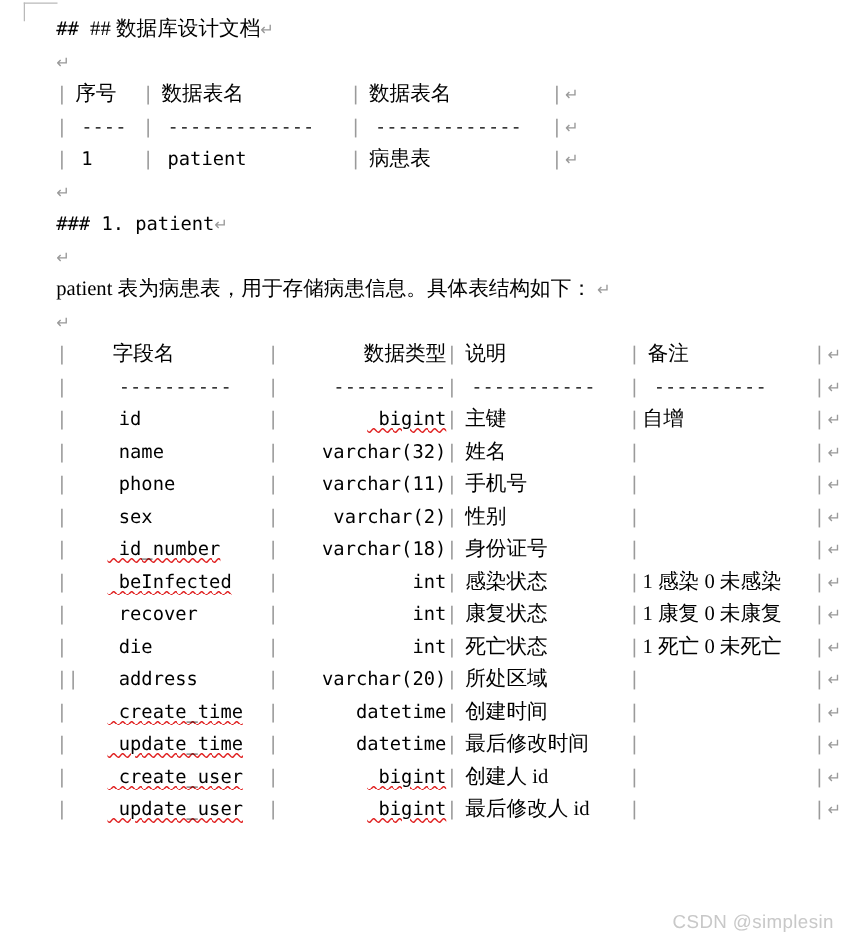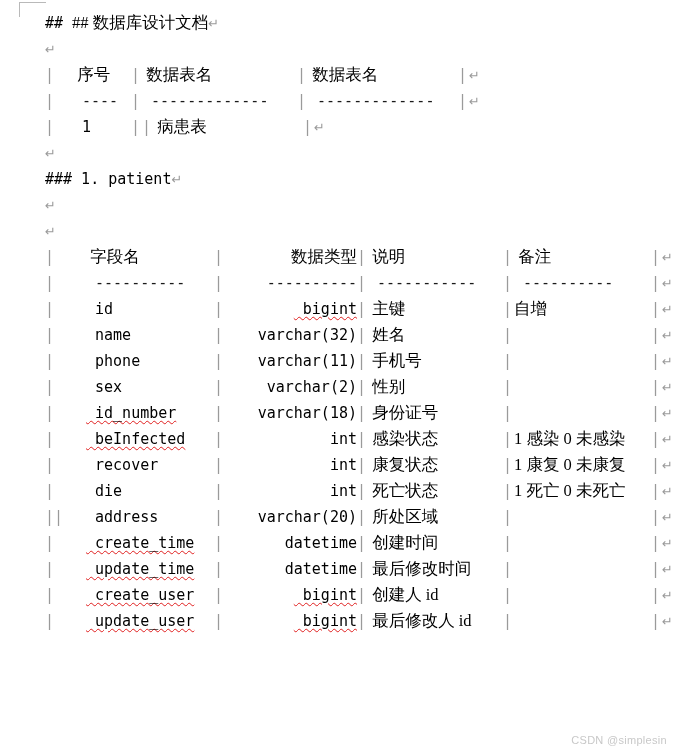--- a/index.html
+++ b/index.html
@@ -78,64 +78,65 @@
   }
 
   .row {
     display: flex;
     align-items: baseline;
     height: 26px;
     line-height: 26px;
     white-space: pre;
   }
   .c-pipe   { width: 11px; flex: none; }
-  .tbl1-c0  { width: 58px;  flex: none; margin-left: 17px; }
+  .tbl1-c0  { width: 58px;  flex: none; }
   .tbl1-c1  { width: 155px; flex: none; }
   .tbl1-c2  { width: 150px; flex: none; }
 
   .tbl2-c0  { width: 128px; flex: none; margin-left: 30px; }
   .tbl2-c1  { width: 132px; flex: none; text-align: right; }
   .tbl2-c2  { width: 135px; flex: none; }
   .tbl2-c3  { width: 137px; flex: none; }
 
   .heading { font-size: 16.5px; }
 
   #watermark {
     position: absolute;
     right: 10px;
     bottom: 8px;
     color: #c8c8c8;
     font-family: "Liberation Sans", "DejaVu Sans", sans-serif;
-    font-size: 11px;
+    font-size: 15px;
     letter-spacing: .3px;
   }
 </style>
 </head>
 <body>
 
 <div id="margin-corner"></div>
 
 <div id="doc">
 
   <div class="line heading"><span class="mono">## </span><span class="cjk">## 数据库设计文档</span><span class="pilcrow">↵</span></div>
 
   <div class="line"><span class="pilcrow">↵</span></div>
 
   <div id="table-index">
       <div class="row"><span class="pipe c-pipe">|</span><span class="tbl1-c0"><span class="cjk"> 序号</span></span><span class="pipe c-pipe">|</span><span class="tbl1-c1"><span class="cjk"> 数据表名</span></span><span class="pipe c-pipe">|</span><span class="tbl1-c2"><span class="cjk"> 数据表名</span></span><span class="pipe c-pipe">|</span><span class="pilcrow">↵</span></div>
       <div class="row"><span class="pipe c-pipe">|</span><span class="tbl1-c0"><span class="dash"> ----</span></span><span class="pipe c-pipe">|</span><span class="tbl1-c1"><span class="dash"> -------------</span></span><span class="pipe c-pipe">|</span><span class="tbl1-c2"><span class="dash"> -------------</span></span><span class="pipe c-pipe">|</span><span class="pilcrow">↵</span></div>
-      <div class="row"><span class="pipe c-pipe">|</span><span class="tbl1-c0"><span class="mono"> 1</span></span><span class="pipe c-pipe">|</span><span class="pipe c-pipe">|</span><span class="tbl1-c2"><span class="cjk"> 病患表</span></span><span class="pipe c-pipe">|</span><span class="pilcrow">↵</span></div>
+      <div class="row"><span class="pipe c-pipe">|</span><span class="tbl1-c0"><span class="mono"> 1</span></span><span class="pipe c-pipe">|</span><span class="tbl1-c1"><span class="mono"> patient</span></span><span class="pipe c-pipe">|</span><span class="tbl1-c2"><span class="cjk"> 病患表</span></span><span class="pipe c-pipe">|</span><span class="pilcrow">↵</span></div>
     </div>
 
   <div class="line"><span class="pilcrow">↵</span></div>
 
   <div class="line heading"><span class="mono">### 1. patient</span><span class="pilcrow">↵</span></div>
 
   <div class="line"><span class="pilcrow">↵</span></div>
 
+  <div class="line"><span class="cjk">patient 表为病患表，用于存储病患信息。具体表结构如下：</span><span class="pilcrow">&nbsp;↵</span></div>
 
   <div class="line"><span class="pilcrow">↵</span></div>
 
   <div id="table-patient">
       <div class="row"><span class="pipe c-pipe">|</span><span class="tbl2-c0"><span class="cjk"> 字段名</span></span><span class="pipe c-pipe">|</span><span class="tbl2-c1"><span class="cjk"> 数据类型</span></span><span class="pipe c-pipe">|</span><span class="tbl2-c2"><span class="cjk"> 说明</span></span><span class="pipe c-pipe">|</span><span class="tbl2-c3"><span class="cjk"> 备注</span></span><span class="pipe c-pipe">|</span><span class="pilcrow">↵</span></div>
       <div class="row"><span class="pipe c-pipe">|</span><span class="tbl2-c0"><span class="dash"> ----------</span></span><span class="pipe c-pipe">|</span><span class="tbl2-c1"><span class="dash"> ----------</span></span><span class="pipe c-pipe">|</span><span class="tbl2-c2"><span class="dash"> -----------</span></span><span class="pipe c-pipe">|</span><span class="tbl2-c3"><span class="dash"> ----------</span></span><span class="pipe c-pipe">|</span><span class="pilcrow">↵</span></div>
       <div class="row"><span class="pipe c-pipe">|</span><span class="tbl2-c0"><span class="mono"> id</span></span><span class="pipe c-pipe">|</span><span class="tbl2-c1"><span class="mono spell"> bigint</span></span><span class="pipe c-pipe">|</span><span class="tbl2-c2"><span class="cjk"> 主键</span></span><span class="pipe c-pipe">|</span><span class="tbl2-c3"><span class="cjk">自增</span></span><span class="pipe c-pipe">|</span><span class="pilcrow">↵</span></div>
       <div class="row"><span class="pipe c-pipe">|</span><span class="tbl2-c0"><span class="mono"> name</span></span><span class="pipe c-pipe">|</span><span class="tbl2-c1"><span class="mono"> varchar(32)</span></span><span class="pipe c-pipe">|</span><span class="tbl2-c2"><span class="cjk"> 姓名</span></span><span class="pipe c-pipe">|</span><span class="tbl2-c3"><span class="cjk"></span></span><span class="pipe c-pipe">|</span><span class="pilcrow">↵</span></div>
       <div class="row"><span class="pipe c-pipe">|</span><span class="tbl2-c0"><span class="mono"> phone</span></span><span class="pipe c-pipe">|</span><span class="tbl2-c1"><span class="mono"> varchar(11)</span></span><span class="pipe c-pipe">|</span><span class="tbl2-c2"><span class="cjk"> 手机号</span></span><span class="pipe c-pipe">|</span><span class="tbl2-c3"><span class="cjk"></span></span><span class="pipe c-pipe">|</span><span class="pilcrow">↵</span></div>
       <div class="row"><span class="pipe c-pipe">|</span><span class="tbl2-c0"><span class="mono"> sex</span></span><span class="pipe c-pipe">|</span><span class="tbl2-c1"><span class="mono"> varchar(2)</span></span><span class="pipe c-pipe">|</span><span class="tbl2-c2"><span class="cjk"> 性别</span></span><span class="pipe c-pipe">|</span><span class="tbl2-c3"><span class="cjk"></span></span><span class="pipe c-pipe">|</span><span class="pilcrow">↵</span></div>

